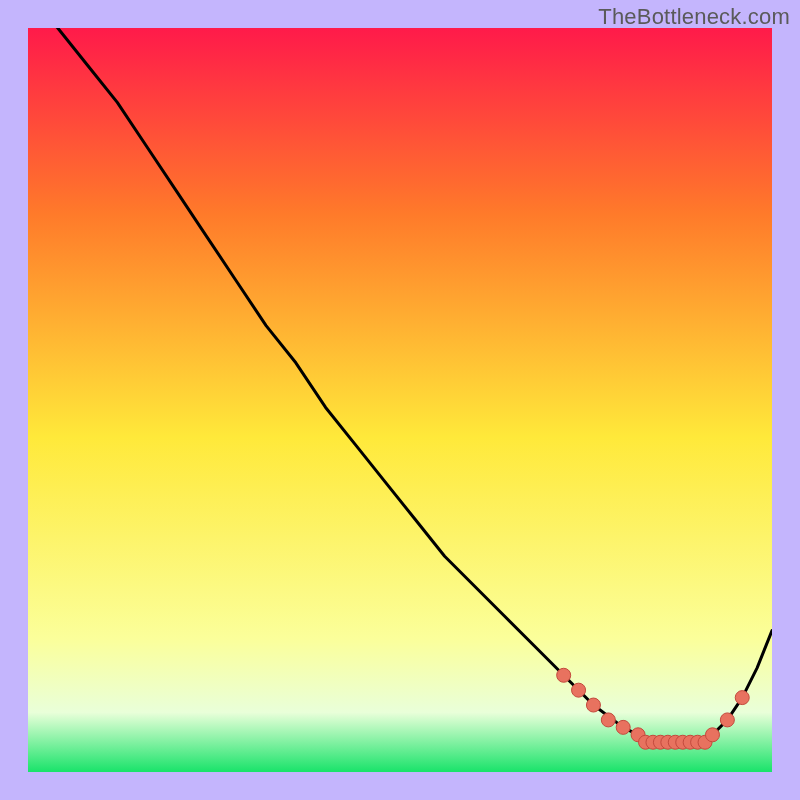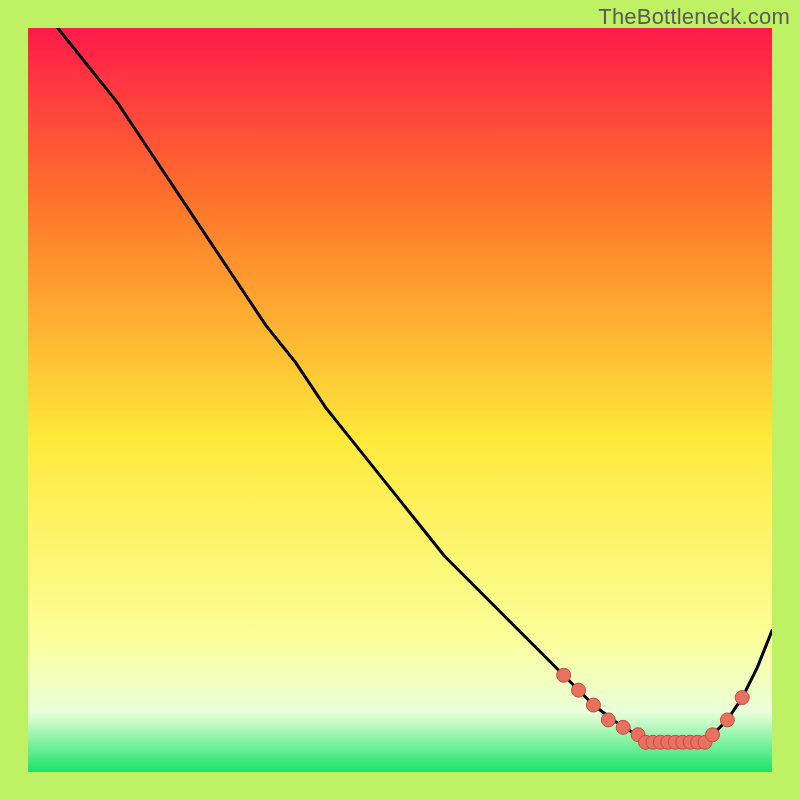--- a/index.html
+++ b/index.html
@@ -8,21 +8,21 @@
     width: 800px;
     height: 800px;
     background: #000;
     overflow: hidden;
     font-family: Arial, Helvetica, sans-serif;
   }
   .stage {
     position: relative;
     width: 800px;
     height: 800px;
-    background: #bef264;
+    background: #c4b5fd;
   }
   .plot-wrap {
     position: absolute;
     left: 28px;
     top: 28px;
     width: 744px;
     height: 744px;
   }
   .plot {
     position: absolute;

